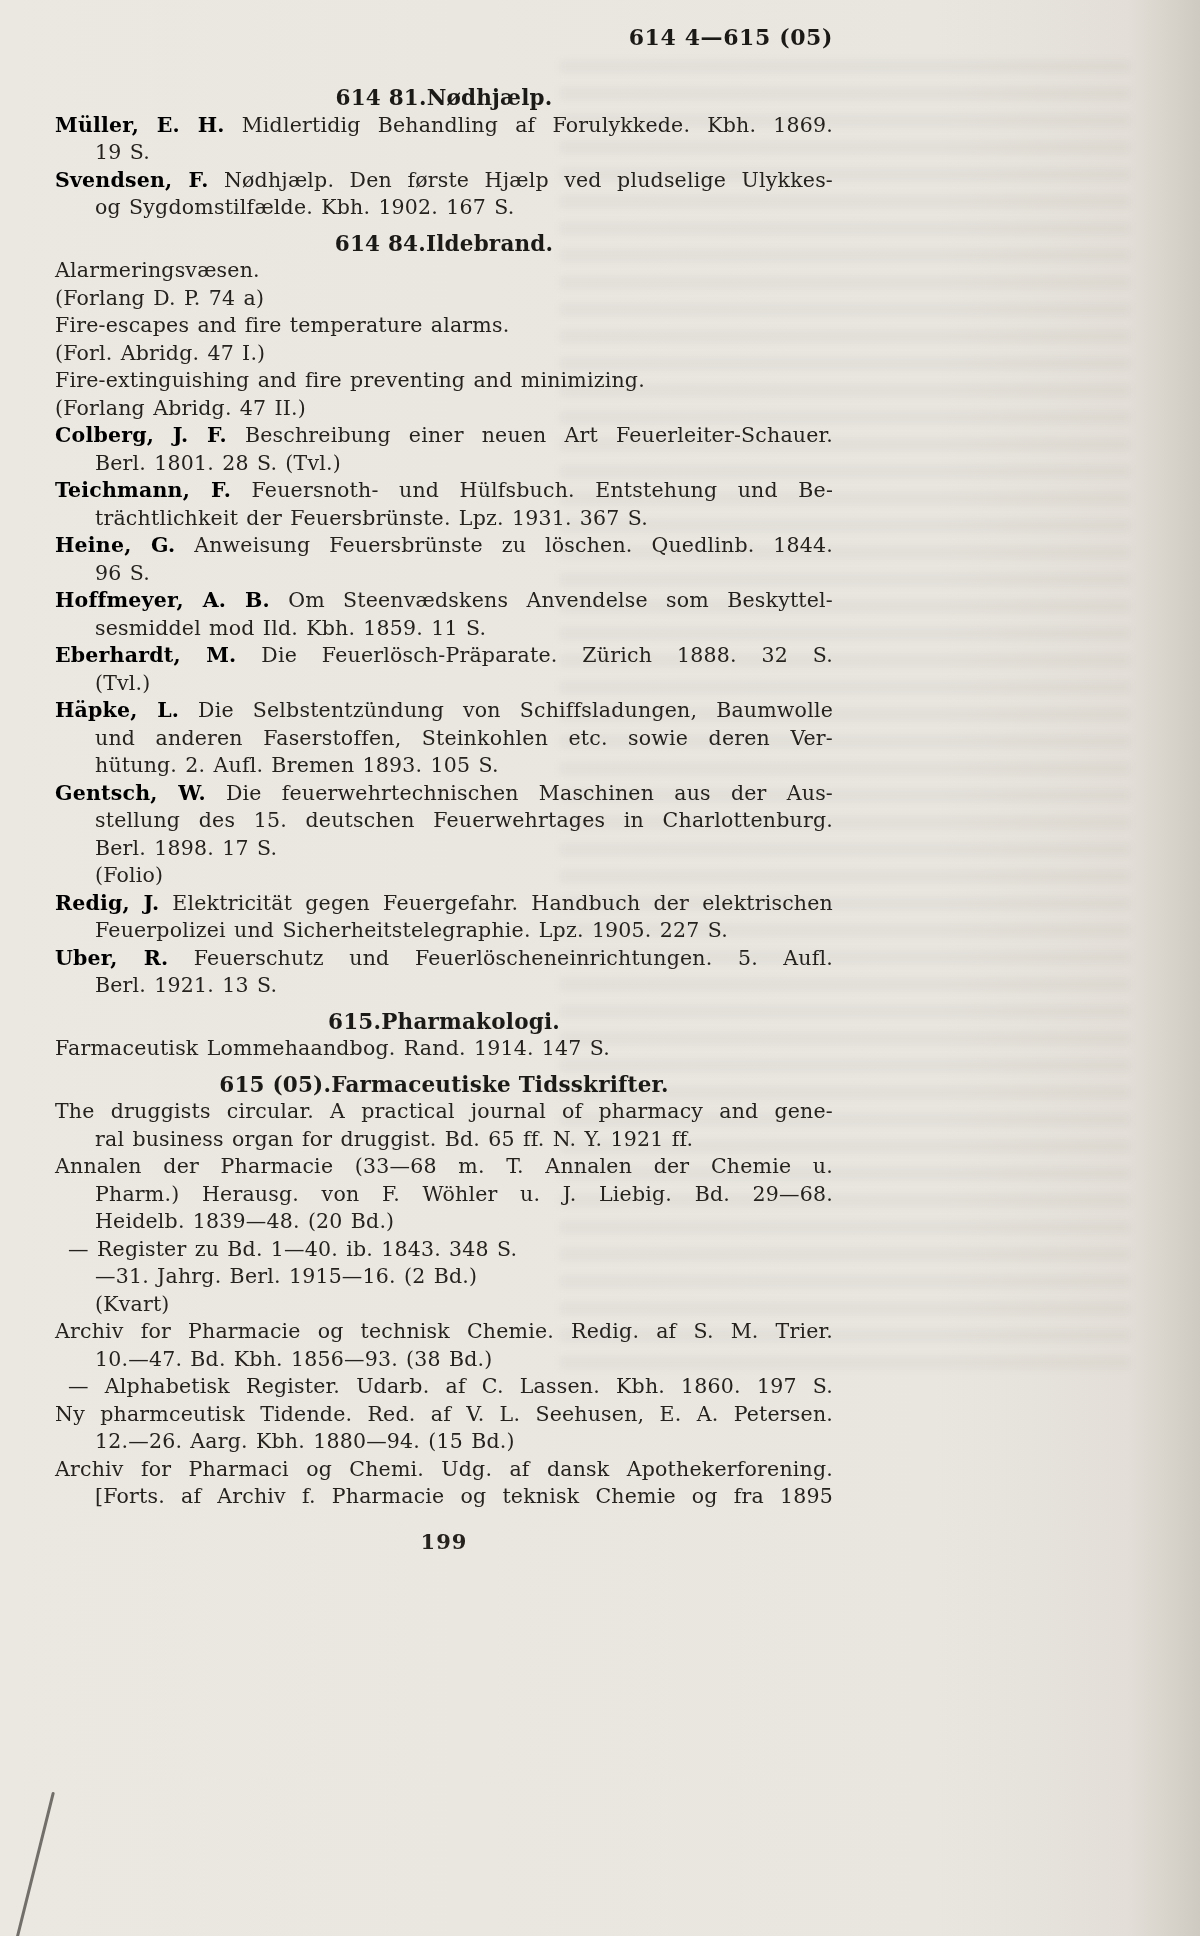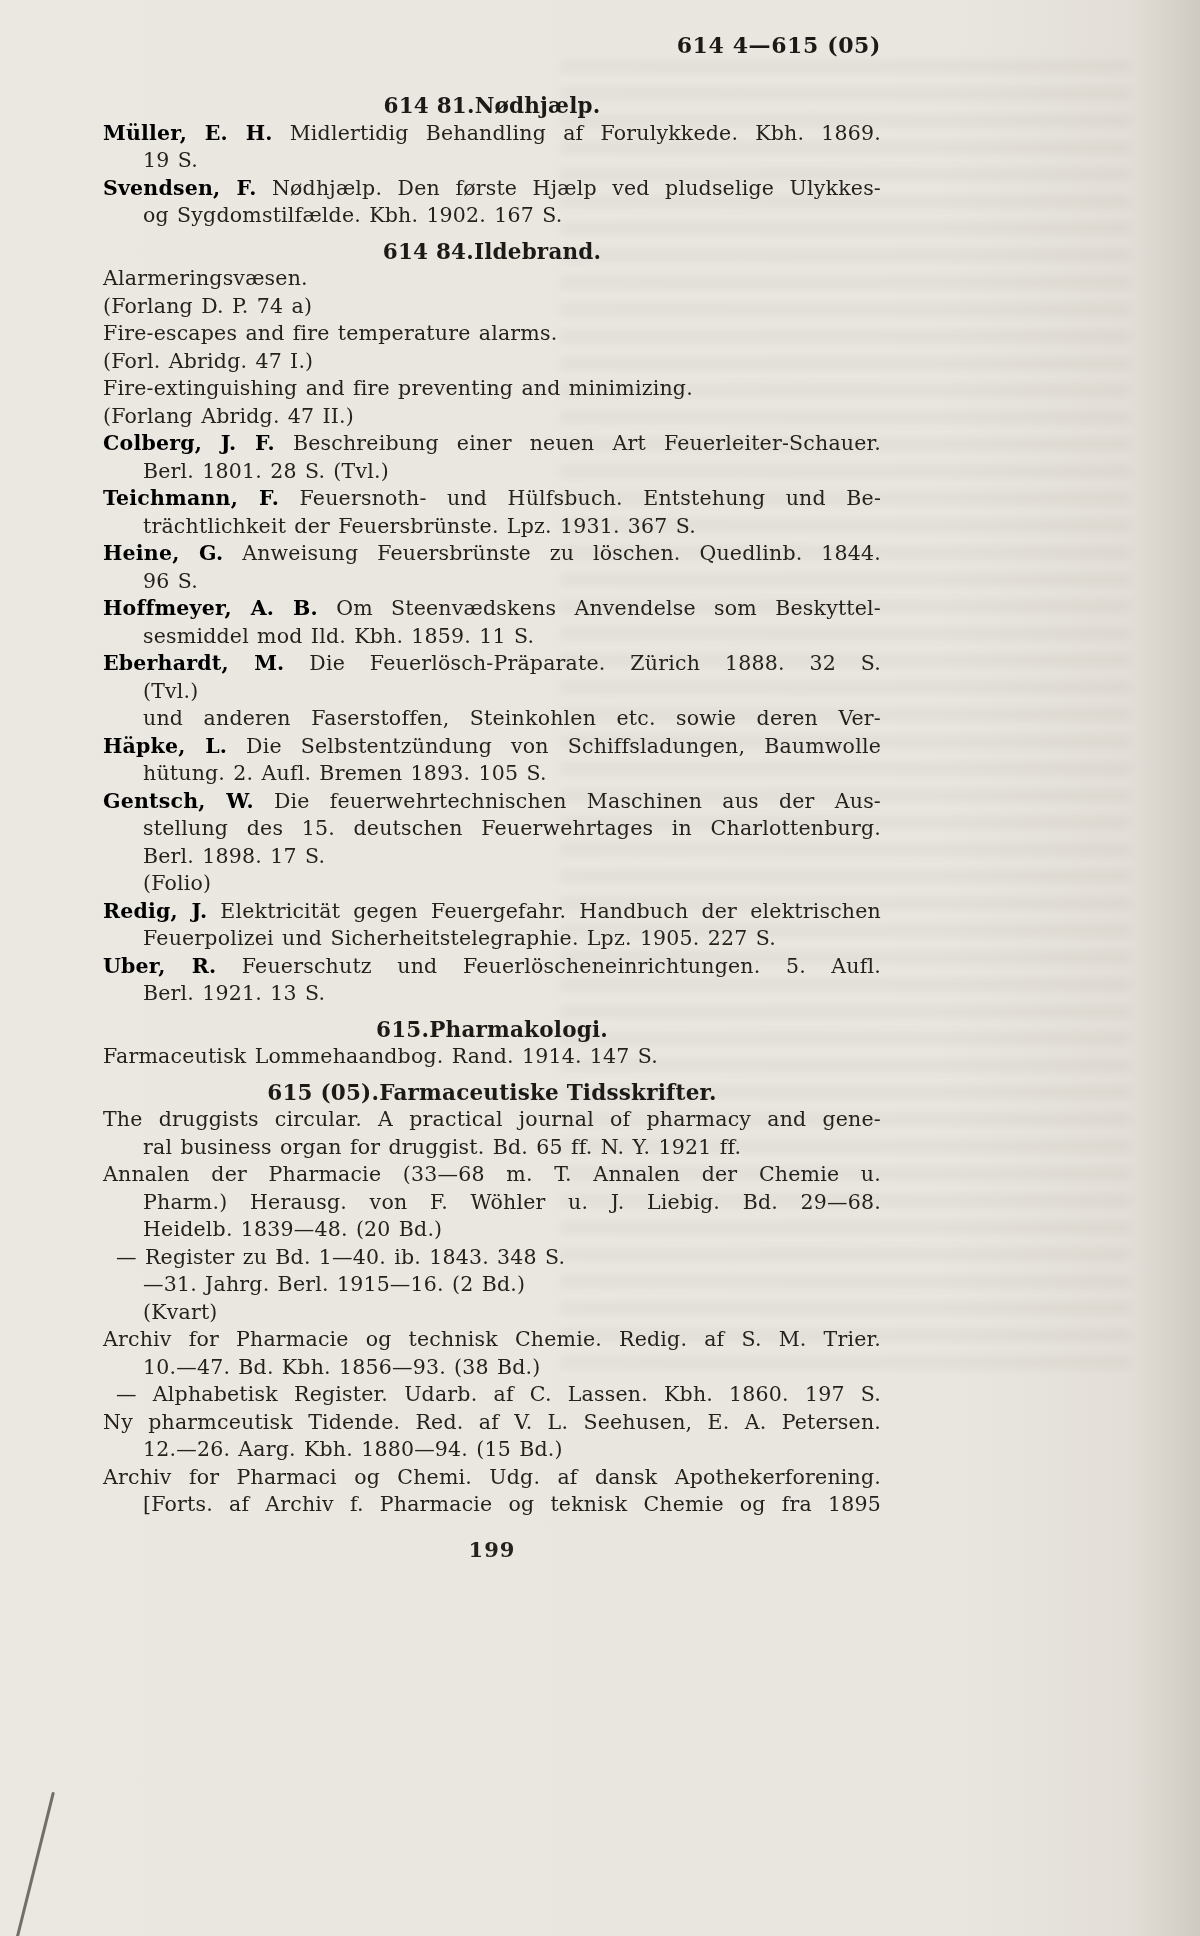--- a/index.html
+++ b/index.html
@@ -8,22 +8,22 @@
     height: 1936px;
     position: relative;
     overflow: hidden;
     background: linear-gradient(to right, #ebe8e2 0%, #e9e6e0 78%, #e3dfd8 94%, #cfcac1 100%);
     font-family: "DejaVu Serif", "Liberation Serif", serif;
     color: #25221e;
   }
   .page-inner {
     position: relative;
     width: 778px;
-    margin-left: 103px;
-    padding-top: 32px;
+    margin-left: 55px;
+    padding-top: 24px;
   }
   .running-head {
     text-align: right;
     font-weight: bold;
     font-size: 22px;
     letter-spacing: 0.6px;
     line-height: 26px;
     color: #1c1a17;
   }
   #content {
@@ -129,22 +129,22 @@
         <div class="line j"><span class="b">Colberg, J. F.</span><span> Beschreibung einer neuen Art Feuerleiter-Schauer.</span></div>
         <div class="line indent"><span>Berl. 1801. 28 S. (Tvl.)</span></div>
         <div class="line j"><span class="b">Teichmann, F.</span><span> Feuersnoth- und Hülfsbuch. Entstehung und Be-</span></div>
         <div class="line indent"><span>trächtlichkeit der Feuersbrünste. Lpz. 1931. 367 S.</span></div>
         <div class="line j"><span class="b">Heine, G.</span><span> Anweisung Feuersbrünste zu löschen. Quedlinb. 1844.</span></div>
         <div class="line indent"><span>96 S.</span></div>
         <div class="line j"><span class="b">Hoffmeyer, A. B.</span><span> Om Steenvædskens Anvendelse som Beskyttel-</span></div>
         <div class="line indent"><span>sesmiddel mod Ild. Kbh. 1859. 11 S.</span></div>
         <div class="line j"><span class="b">Eberhardt, M.</span><span> Die Feuerlösch-Präparate. Zürich 1888. 32 S.</span></div>
         <div class="line indent"><span>(Tvl.)</span></div>
+        <div class="line j"><span class="b">Häpke, L.</span><span> Die Selbstentzündung von Schiffsladungen, Baumwolle</span></div>
         <div class="line indent j"><span>und anderen Faserstoffen, Steinkohlen etc. sowie deren Ver-</span></div>
-        <div class="line j"><span class="b">Häpke, L.</span><span> Die Selbstentzündung von Schiffsladungen, Baumwolle</span></div>
         <div class="line indent"><span>hütung. 2. Aufl. Bremen 1893. 105 S.</span></div>
         <div class="line j"><span class="b">Gentsch, W.</span><span> Die feuerwehrtechnischen Maschinen aus der Aus-</span></div>
         <div class="line indent j"><span>stellung des 15. deutschen Feuerwehrtages in Charlottenburg.</span></div>
         <div class="line indent split">
           <span>Berl. 1898. 17 S.</span>
           <span class="right">(Folio)</span>
         </div>
         <div class="line j"><span class="b">Redig, J.</span><span> Elektricität gegen Feuergefahr. Handbuch der elektrischen</span></div>
         <div class="line indent"><span>Feuerpolizei und Sicherheitstelegraphie. Lpz. 1905. 227 S.</span></div>
         <div class="line j"><span class="b">Uber, R.</span><span> Feuerschutz und Feuerlöscheneinrichtungen. 5. Aufl.</span></div>

